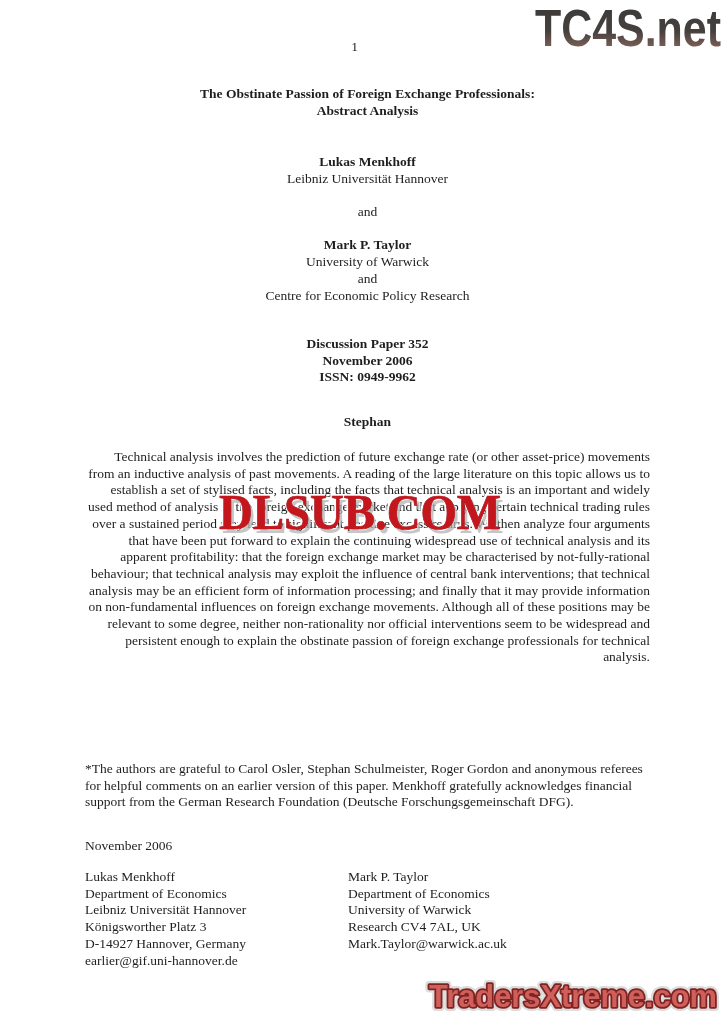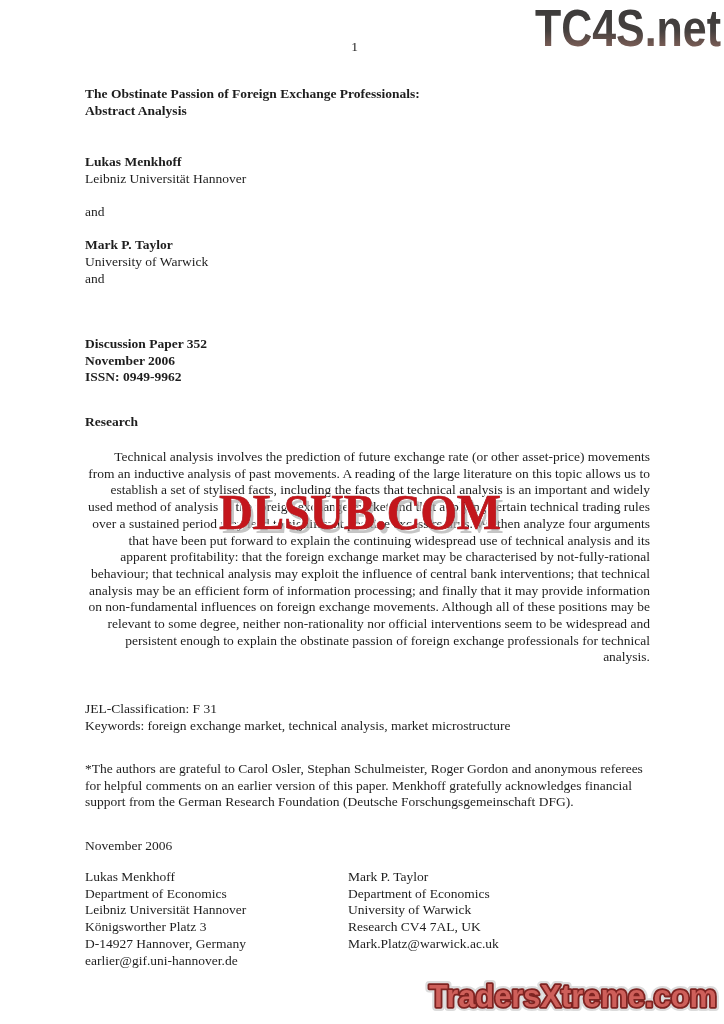--- a/index.html
+++ b/index.html
@@ -9,21 +9,21 @@
     height: 1024px;
     margin: 0 auto;
     background: #ffffff;
     overflow: hidden;
     font-family: "Liberation Serif", serif;
     font-size: 13.5px;
     line-height: 16.7px;
     color: #1e1e1e;
   }
   .block { position: absolute; left: 85px; width: 565px; }
-  .centered { }
+  .centered { text-align: center; }
   .bold { font-weight: bold; }
   .gap { height: 16.7px; }
 
   .page-number-wrap { position: absolute; left: 72px; width: 565px; top: 39px; text-align: center; }
 
   .title-block   { top: 86px; }
   .authors-block { top: 154px; }
   .series-block  { top: 336px; }
   .abstract-head { top: 414px; }
   .abstract-body { top: 449px; text-align: right; }
@@ -78,55 +78,52 @@
 
   <div class="block centered authors-block">
     <div class="bold">Lukas Menkhoff</div>
     <div>Leibniz Universität Hannover</div>
     <div class="gap"></div>
     <div>and</div>
     <div class="gap"></div>
     <div class="bold">Mark P. Taylor</div>
     <div>University of Warwick</div>
     <div>and</div>
+    <div>Centre for Economic Policy Research</div>
   </div>
 
   <div class="block centered bold series-block">
     <div>Discussion Paper 352</div>
     <div>November 2006</div>
     <div>ISSN: 0949-9962</div>
   </div>
 
-  <div class="block centered bold abstract-head">Research</div>
+  <div class="block centered bold abstract-head">Stephan</div>
   <div class="block abstract-body">Technical analysis involves the prediction of future exchange rate (or other asset-price) movements from an inductive analysis of past movements. A reading of the large literature on this topic allows us to establish a set of stylised facts, including the facts that technical analysis is an important and widely used method of analysis in the foreign exchange market and that applying certain technical trading rules over a sustained period may lead to significant positive excess returns. We then analyze four arguments that have been put forward to explain the continuing widespread use of technical analysis and its apparent profitability: that the foreign exchange market may be characterised by not-fully-rational behaviour; that technical analysis may exploit the influence of central bank interventions; that technical analysis may be an efficient form of information processing; and finally that it may provide information on non-fundamental influences on foreign exchange movements. Although all of these positions may be relevant to some degree, neither non-rationality nor official interventions seem to be widespread and persistent enough to explain the obstinate passion of foreign exchange professionals for technical analysis.</div>
 
-  <div class="block class-block">
-    <div>JEL-Classification: F 31</div>
-    <div>Keywords: foreign exchange market, technical analysis, market microstructure</div>
-  </div>
 
   <div class="block ack-block">*The authors are grateful to Carol Osler, Stephan Schulmeister, Roger Gordon and anonymous referees for helpful comments on an earlier version of this paper. Menkhoff gratefully acknowledges financial support from the German Research Foundation (Deutsche Forschungsgemeinschaft DFG).</div>
 
   <div class="block date-block">November 2006</div>
 
   <div class="block contacts-block">
     <div class="contact-col-left">
       <div>Lukas Menkhoff</div>
       <div>Department of Economics</div>
       <div>Leibniz Universität Hannover</div>
       <div>Königsworther Platz 3</div>
       <div>D-14927 Hannover, Germany</div>
       <div>earlier@gif.uni-hannover.de</div>
     </div>
     <div class="contact-col-right">
       <div>Mark P. Taylor</div>
       <div>Department of Economics</div>
       <div>University of Warwick</div>
       <div>Research CV4 7AL, UK</div>
-      <div>Mark.Platz@warwick.ac.uk</div>
+      <div>Mark.Taylor@warwick.ac.uk</div>
     </div>
   </div>
 
   <div class="wm wm-dlsub">
     <svg width="294" height="56" viewBox="0 0 294 56">
       <text class="dlsub-text dlsub-shadow" x="8" y="44" font-size="50" textLength="282" lengthAdjust="spacingAndGlyphs">DLSUB.COM</text>
       <text class="dlsub-text dlsub-hilite" x="3" y="38" font-size="50" textLength="282" lengthAdjust="spacingAndGlyphs">DLSUB.COM</text>
       <text class="dlsub-text dlsub-main" x="5" y="40" font-size="50" textLength="282" lengthAdjust="spacingAndGlyphs" fill="#c4161c">DLSUB.COM</text>
     </svg>
   </div>

